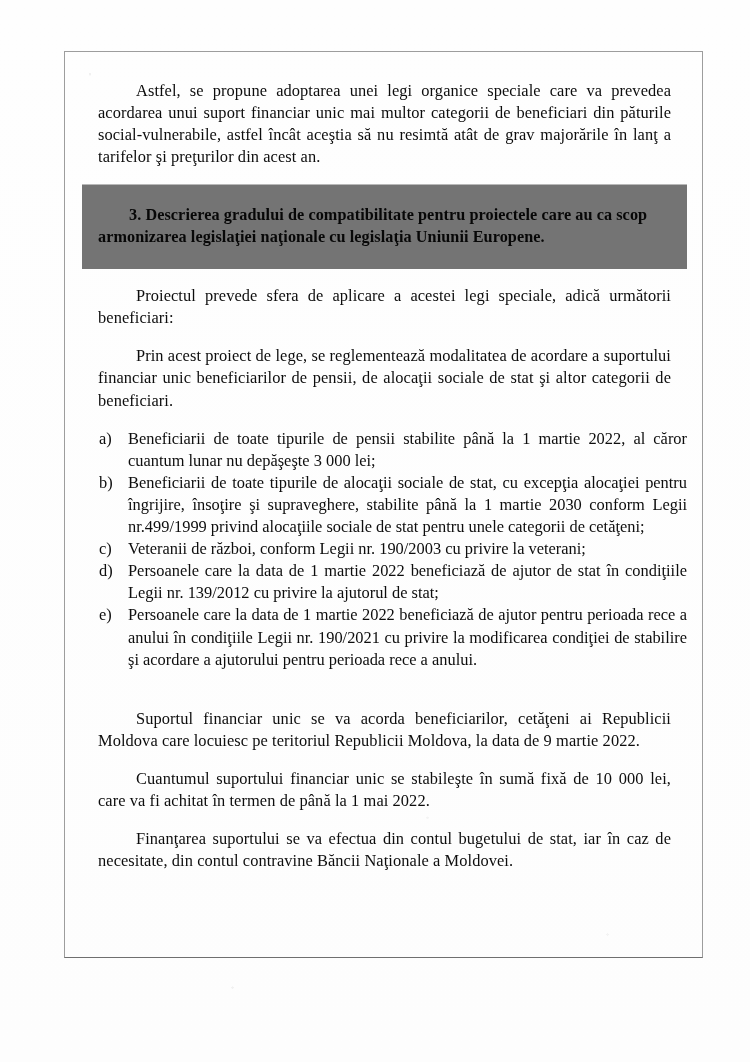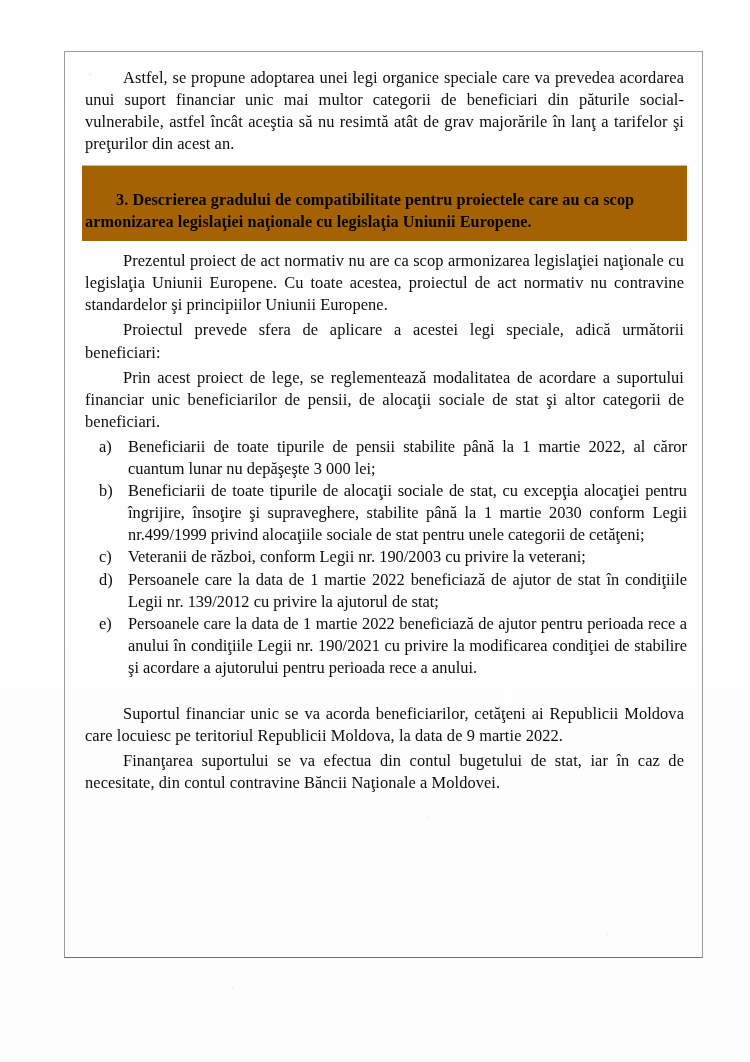--- a/index.html
+++ b/index.html
@@ -50,33 +50,33 @@
   .content {
     position: absolute;
     left: 73px;
     top: 52px;
     width: 623px;
     box-sizing: border-box;
     padding: 12px 9px 10px 9px;
   }
 
   p {
-    margin: 3px;
+    margin: 16px;
     font-size: 16.4px;
     line-height: 22.1px;
     text-align: justify;
     text-indent: 38px;
     letter-spacing: .005em;
   }
 
   
   .section-band {
-    background: #a16207;
+    background: #737373;
     margin: 10px 0 9px 0;
-    padding: 21px 6px 5px 0;
+    padding: 4px 6px 5px 0;
     border-top: 1px solid #b4b4b4;
   }
   .section-band p {
     font-weight: bold;
     font-size: 16.2px;
     line-height: 21.4px;
     text-align: left;
     text-indent: 31px;
     color: #0c0c0c;
   }
@@ -122,21 +122,20 @@
   <div class="page-frame"></div>
 
   <div class="content">
 
     <p>Astfel, se propune adoptarea unei legi organice speciale care va prevedea acordarea unui suport financiar unic mai multor categorii de beneficiari din păturile social-vulnerabile, astfel încât aceştia să nu resimtă atât de grav majorările în lanţ a tarifelor şi preţurilor din acest an.</p>
 
     <div class="section-band">
       <p>3. Descrierea gradului de compatibilitate pentru proiectele care au ca scop armonizarea legislaţiei naţionale cu legislaţia Uniunii Europene.</p>
     </div>
 
-    <p>Prezentul proiect de act normativ nu are ca scop armonizarea legislaţiei naţionale cu legislaţia Uniunii Europene. Cu toate acestea, proiectul de act normativ nu contravine standardelor şi principiilor Uniunii Europene.</p>
 
 
     <p>Proiectul prevede sfera de aplicare a acestei legi speciale, adică următorii beneficiari:</p>
 
     <p>Prin acest proiect de lege, se reglementează modalitatea de acordare a suportului financiar unic beneficiarilor de pensii, de alocaţii sociale de stat şi altor categorii de beneficiari.</p>
 
     <ol class="letters">
       <li>
         <span class="marker">a)</span>
         <span>Beneficiarii de toate tipurile de pensii stabilite până la 1 martie 2022, al căror cuantum lunar nu depăşeşte 3 000 lei;</span>
@@ -156,17 +155,18 @@
       <li>
         <span class="marker">e)</span>
         <span>Persoanele care la data de 1 martie 2022 beneficiază de ajutor pentru perioada rece a anului în condiţiile Legii nr. 190/2021 cu privire la modificarea condiţiei de stabilire şi acordare a ajutorului pentru perioada rece a anului.</span>
       </li>
     </ol>
 
     <div class="blank-line"></div>
 
     <p>Suportul financiar unic se va acorda beneficiarilor, cetăţeni ai Republicii Moldova care locuiesc pe teritoriul Republicii Moldova, la data de 9 martie 2022.</p>
 
+    <p>Cuantumul suportului financiar unic se stabileşte în sumă fixă de 10 000 lei, care va fi achitat în termen de până la 1 mai 2022.</p>
 
     <p>Finanţarea suportului se va efectua din contul bugetului de stat, iar în caz de necesitate, din contul contravine Băncii Naţionale a Moldovei.</p>
 
   </div>
 </div>
 
 </body></html>

